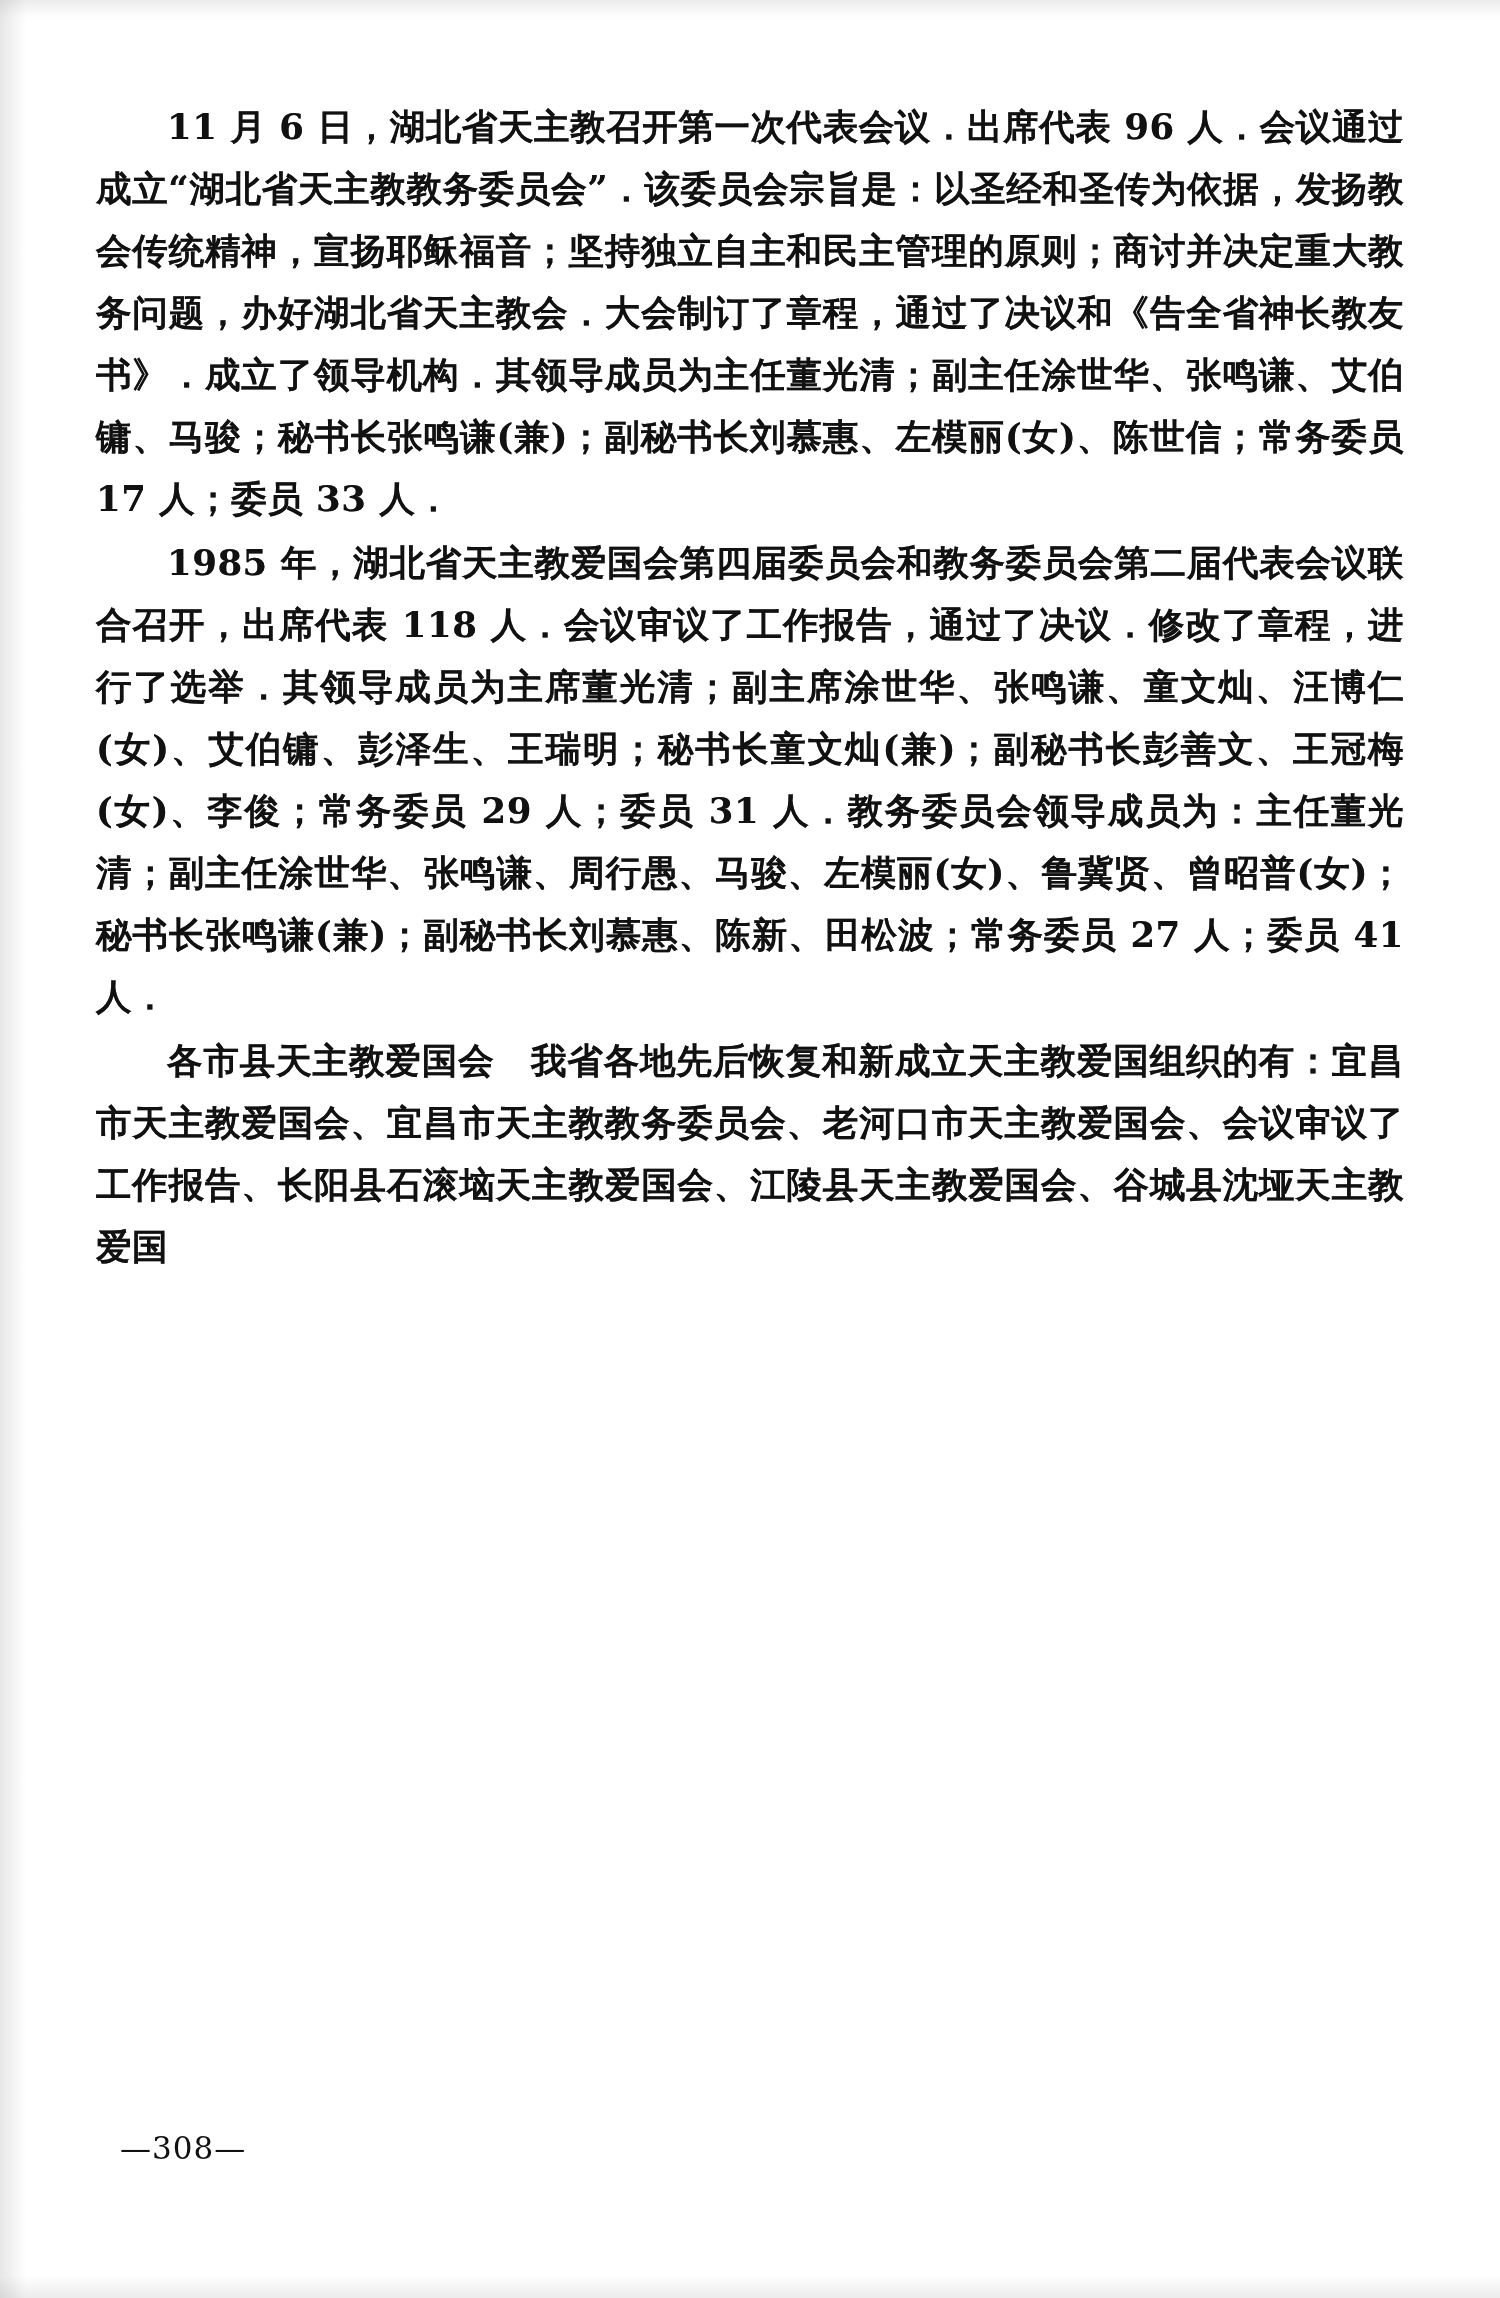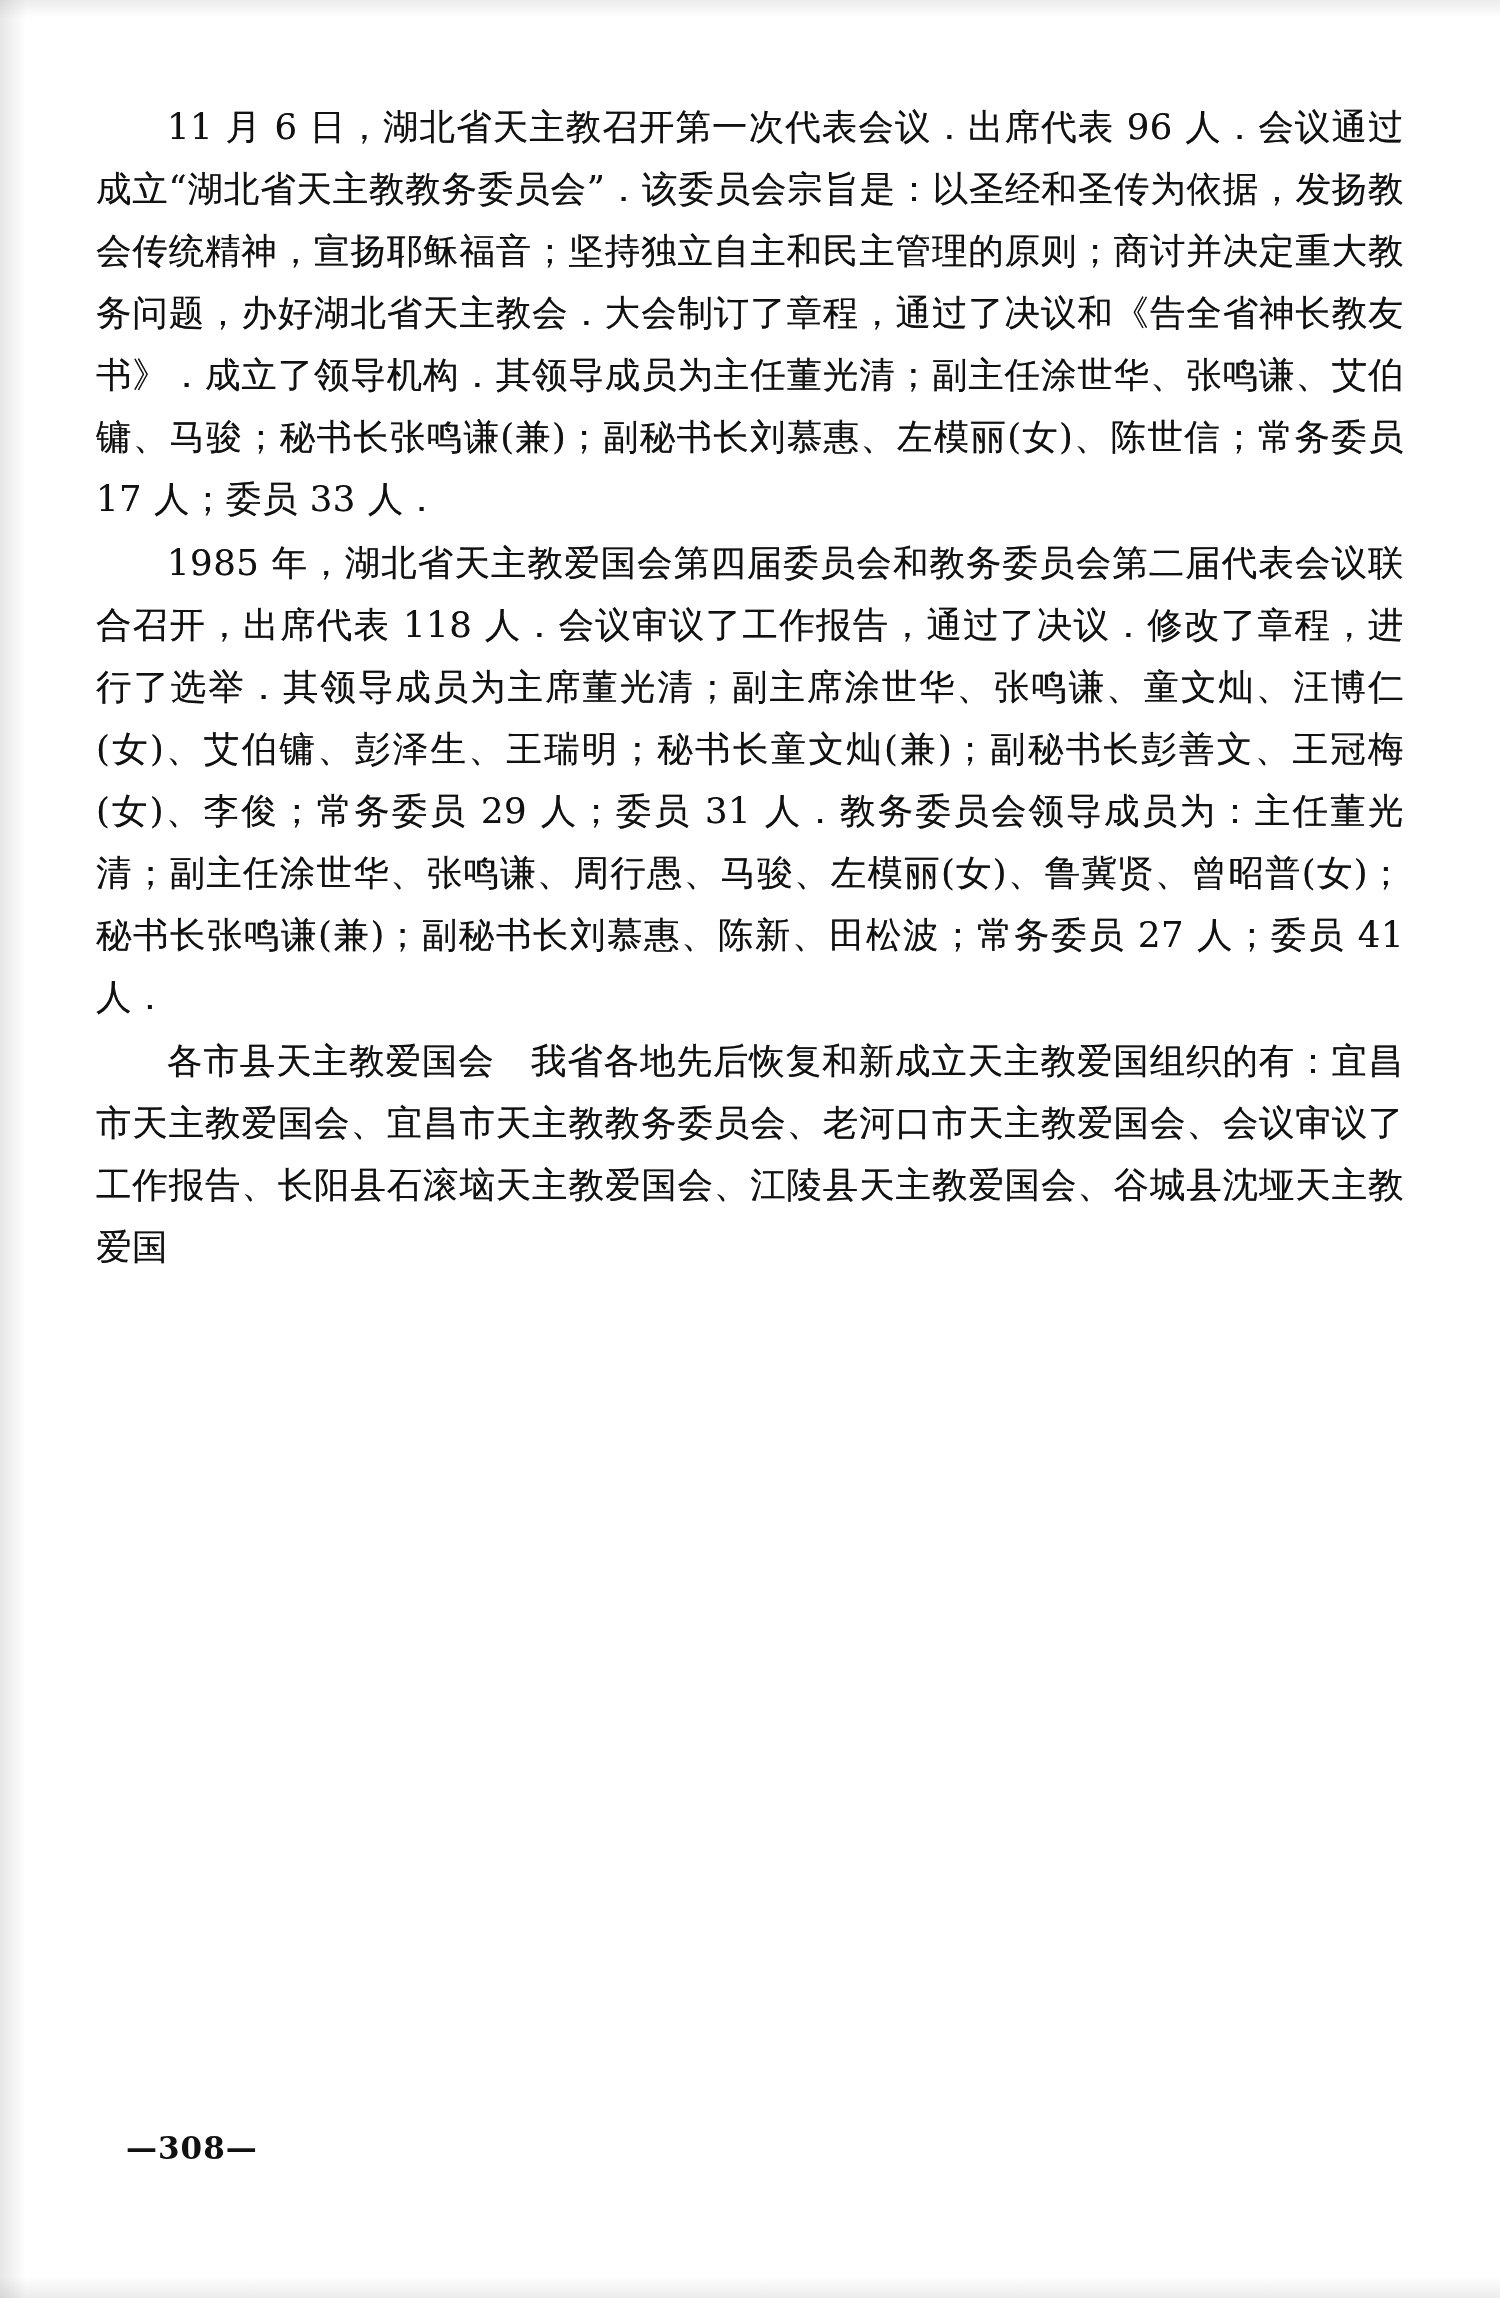--- a/index.html
+++ b/index.html
@@ -30,33 +30,32 @@
   .para {
     font-family: "DejaVu Serif", "Liberation Serif", serif;
     font-size: 35.5px;
     line-height: 62px;
     color: #111111;
     text-align: justify;
     text-justify: inter-character;
     text-indent: 2em;
     margin: 0 0 2px 0;
     letter-spacing: 0.5px;
-    font-weight: 400;
+    font-weight: 700;
     text-shadow: 0 0 0.6px rgba(0,0,0,0.55);
   }
   .page-number {
     position: absolute;
     left: 120px;
     top: 2130px;
     font-family: "DejaVu Serif", "Liberation Serif", serif;
     font-size: 31px;
     color: #111111;
     letter-spacing: 1px;
-    font-weight: 700;
-    margin-left: 6px;
+    font-weight: 400;
   }
   .edge-shadow-left {
     position: absolute;
     left: 0; top: 0; bottom: 0;
     width: 26px;
     background: linear-gradient(to right, rgba(120,120,120,0.18), rgba(255,255,255,0));
     pointer-events: none;
   }
   .edge-shadow-top {
     position: absolute;

